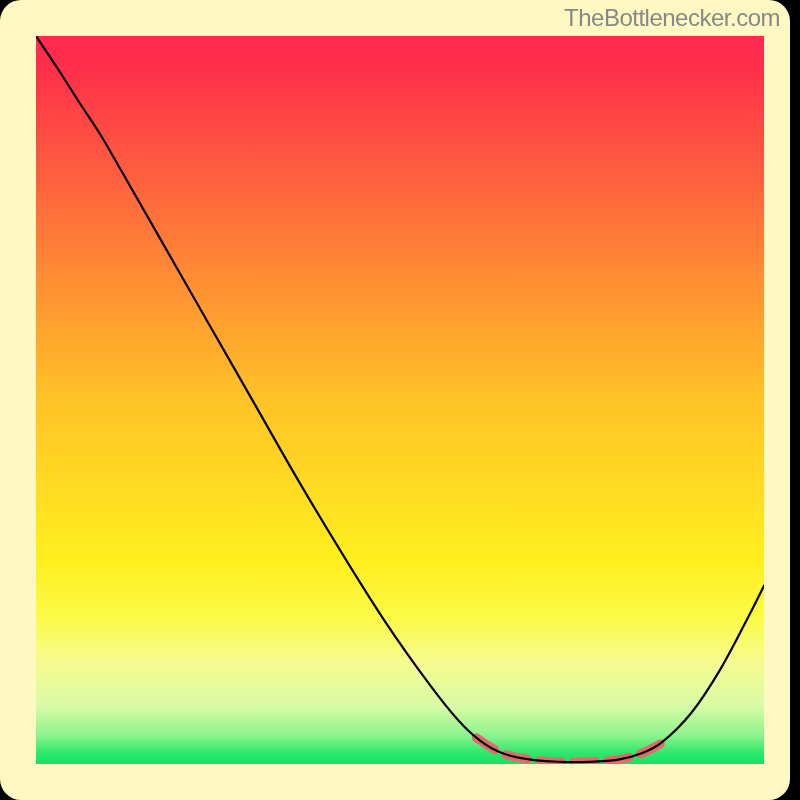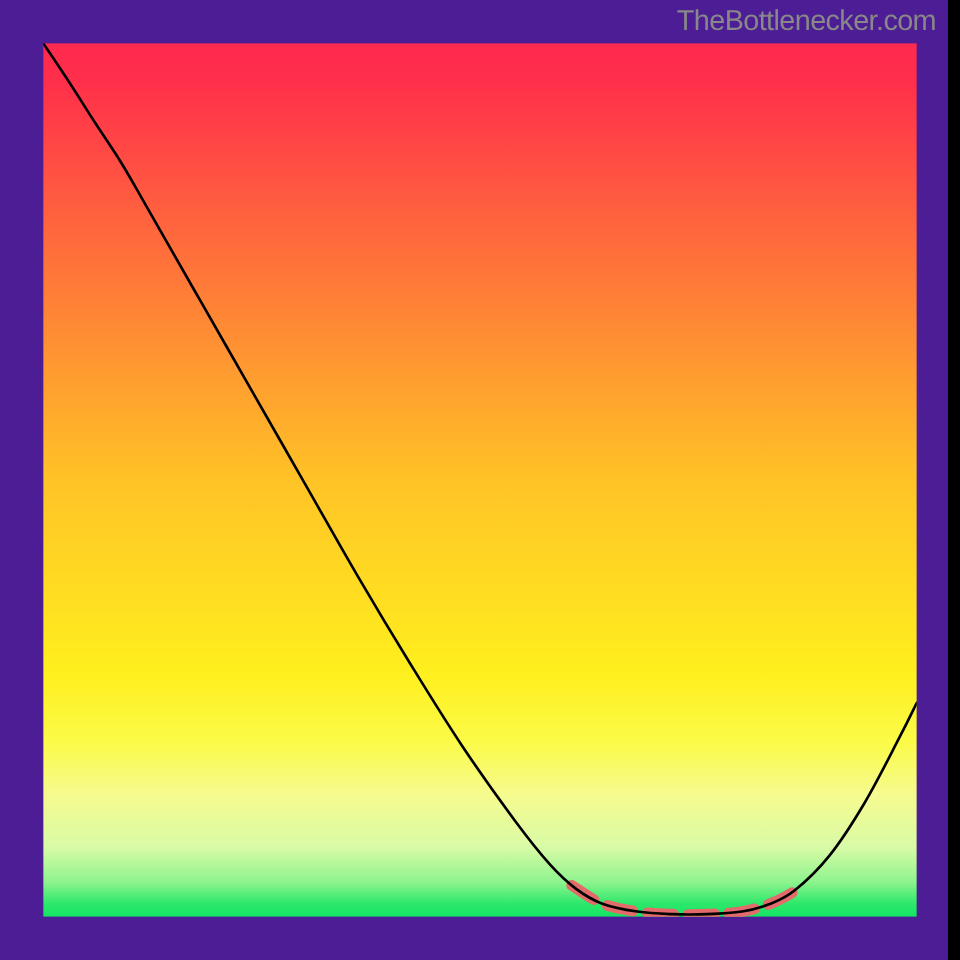--- a/index.html
+++ b/index.html
@@ -1,21 +1,22 @@
 <!DOCTYPE html>
 <html><head>
 <meta charset="utf-8">
 <style>
   * { margin: 0; padding: 0; box-sizing: border-box; }
   html, body { width: 800px; height: 800px; background: #000; overflow: hidden; }
   .container {
     position: relative;
     width: 790px;
     height: 800px;
-    background: #4c1d95;
+    background: #fef9c3;
+    border-radius: 21px;
   }
   .watermark {
     position: absolute;
     top: 4px;
     right: 10px;
     color: #888888;
     font-family: Arial, Helvetica, sans-serif;
     font-size: 24px;
     font-weight: 500;
     z-index: 10;

